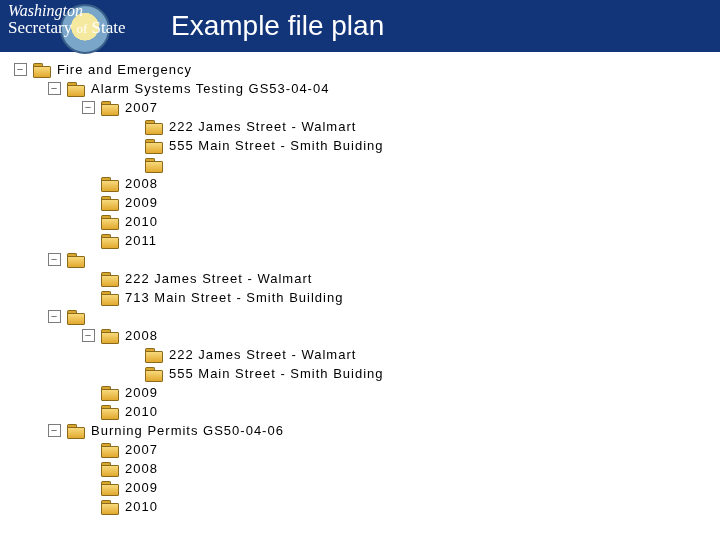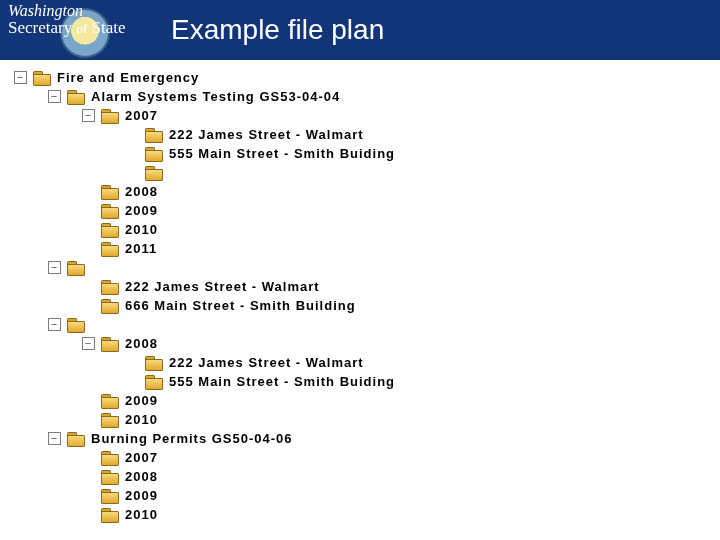--- a/index.html
+++ b/index.html
@@ -1,30 +1,30 @@
 <!DOCTYPE html>
 <html><head>
 <meta charset="utf-8">
 <style>
   html,body{margin:0;padding:0;width:720px;height:540px;background:#fff;font-family:Verdana,Geneva,sans-serif;font-size:13px;color:#000;overflow:hidden}
-  .header{height:60px;background:#12357a;display:flex;align-items:center;position:relative}
+  .header{height:52px;background:#12357a;display:flex;align-items:center;position:relative}
   .seal{width:46px;height:46px;border-radius:50%;background:radial-gradient(circle at 50% 45%,#f5e9a0 0 40%,#7aa6c9 41% 100%);border:2px solid #3a5f8a;margin-left:60px;margin-top:6px}
   .brand{position:absolute;left:8px;top:2px;color:#fff}
   .brand-top{font-family:"Brush Script MT",cursive;font-size:16px;font-style:italic}
   .brand-main{font-family:Liberation Serif, serif;font-size:17px;margin-top:-2px}
   .brand-main .of{font-size:13px}
   .title{color:#fff;font-family:Arial,Helvetica,sans-serif;font-size:28px;margin-left:61px}
   .tree{padding:8px 0 0 14px;letter-spacing:1px}
   .row{display:flex;align-items:center;height:19px;white-space:nowrap}
   .toggle{width:11px;height:11px;border:1px solid #7c7c7c;display:flex;align-items:center;justify-content:center;font-size:11px;line-height:1;color:#555;background:#fff;margin-right:6px;cursor:pointer}
   .toggle-spacer{width:19px}
   .folder-ico{width:18px;height:14px;margin-right:6px;position:relative}
   .folder-ico::before{content:"";position:absolute;left:0;top:0;width:8px;height:3px;background:#d9a62e;border:1px solid #8a6a1a;border-bottom:none;border-radius:2px 2px 0 0}
   .folder-ico::after{content:"";position:absolute;left:0;top:3px;width:16px;height:10px;background:linear-gradient(#f7d97c,#e2a92e);border:1px solid #8a6a1a;border-radius:1px}
-  .lbl{font-weight:bold}
+  .lbl{font-weight:normal}
   .d0{margin-left:0}
   .d1{margin-left:34px}
   .d2{margin-left:68px}
   .d3{margin-left:112px}
 </style>
 </head>
 <body>
 
 <div class="header">
   <div class="brand">
@@ -97,21 +97,21 @@
     <span class="folder-ico"></span>
   </div>
   <div class="row d2">
     <span class="toggle-spacer"></span>
     <span class="folder-ico"></span>
     <span class="lbl">222 James Street - Walmart</span>
   </div>
   <div class="row d2">
     <span class="toggle-spacer"></span>
     <span class="folder-ico"></span>
-    <span class="lbl">666 Main Street - Smith Building</span>
+    <span class="lbl">713 Main Street - Smith Building</span>
   </div>
 
   <div class="row d1">
     <span class="toggle">−</span>
     <span class="folder-ico"></span>
   </div>
   <div class="row d2">
     <span class="toggle">−</span>
     <span class="folder-ico"></span>
     <span class="lbl">2008</span>

